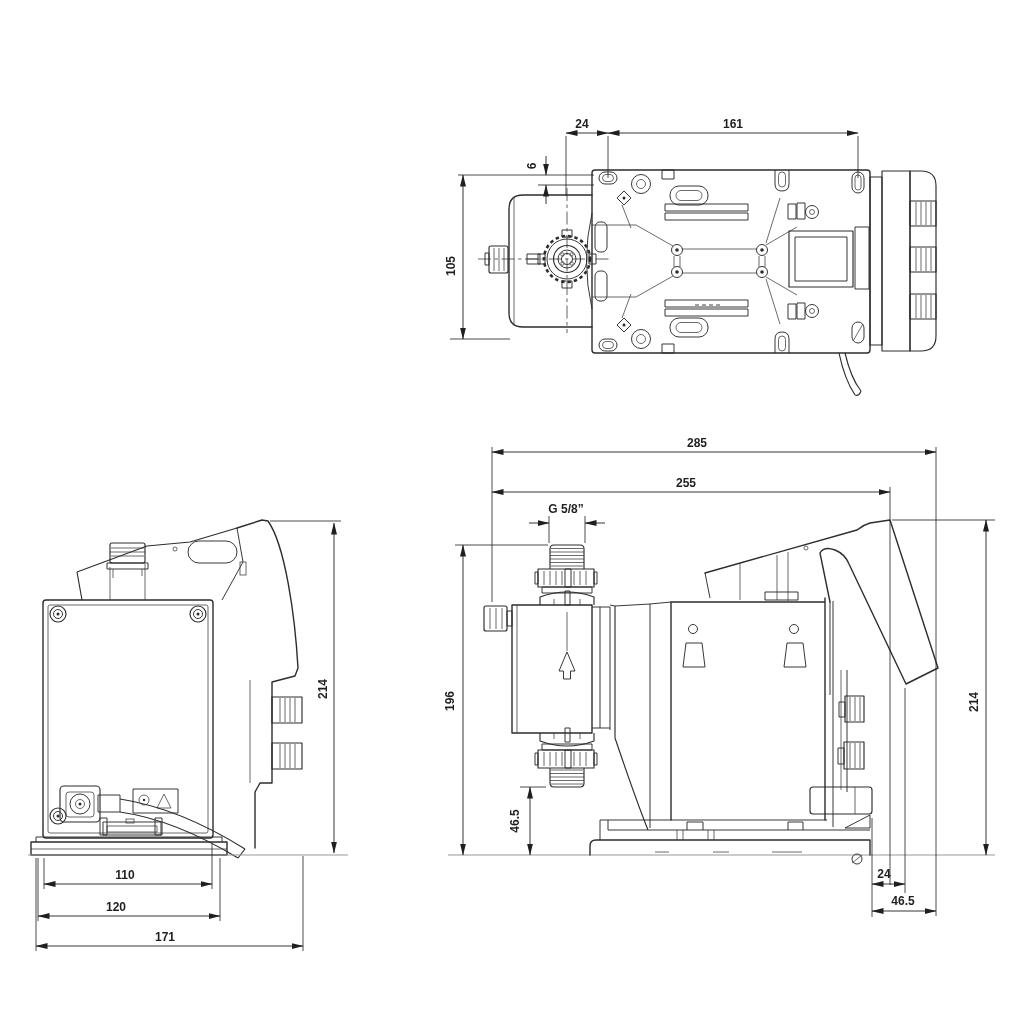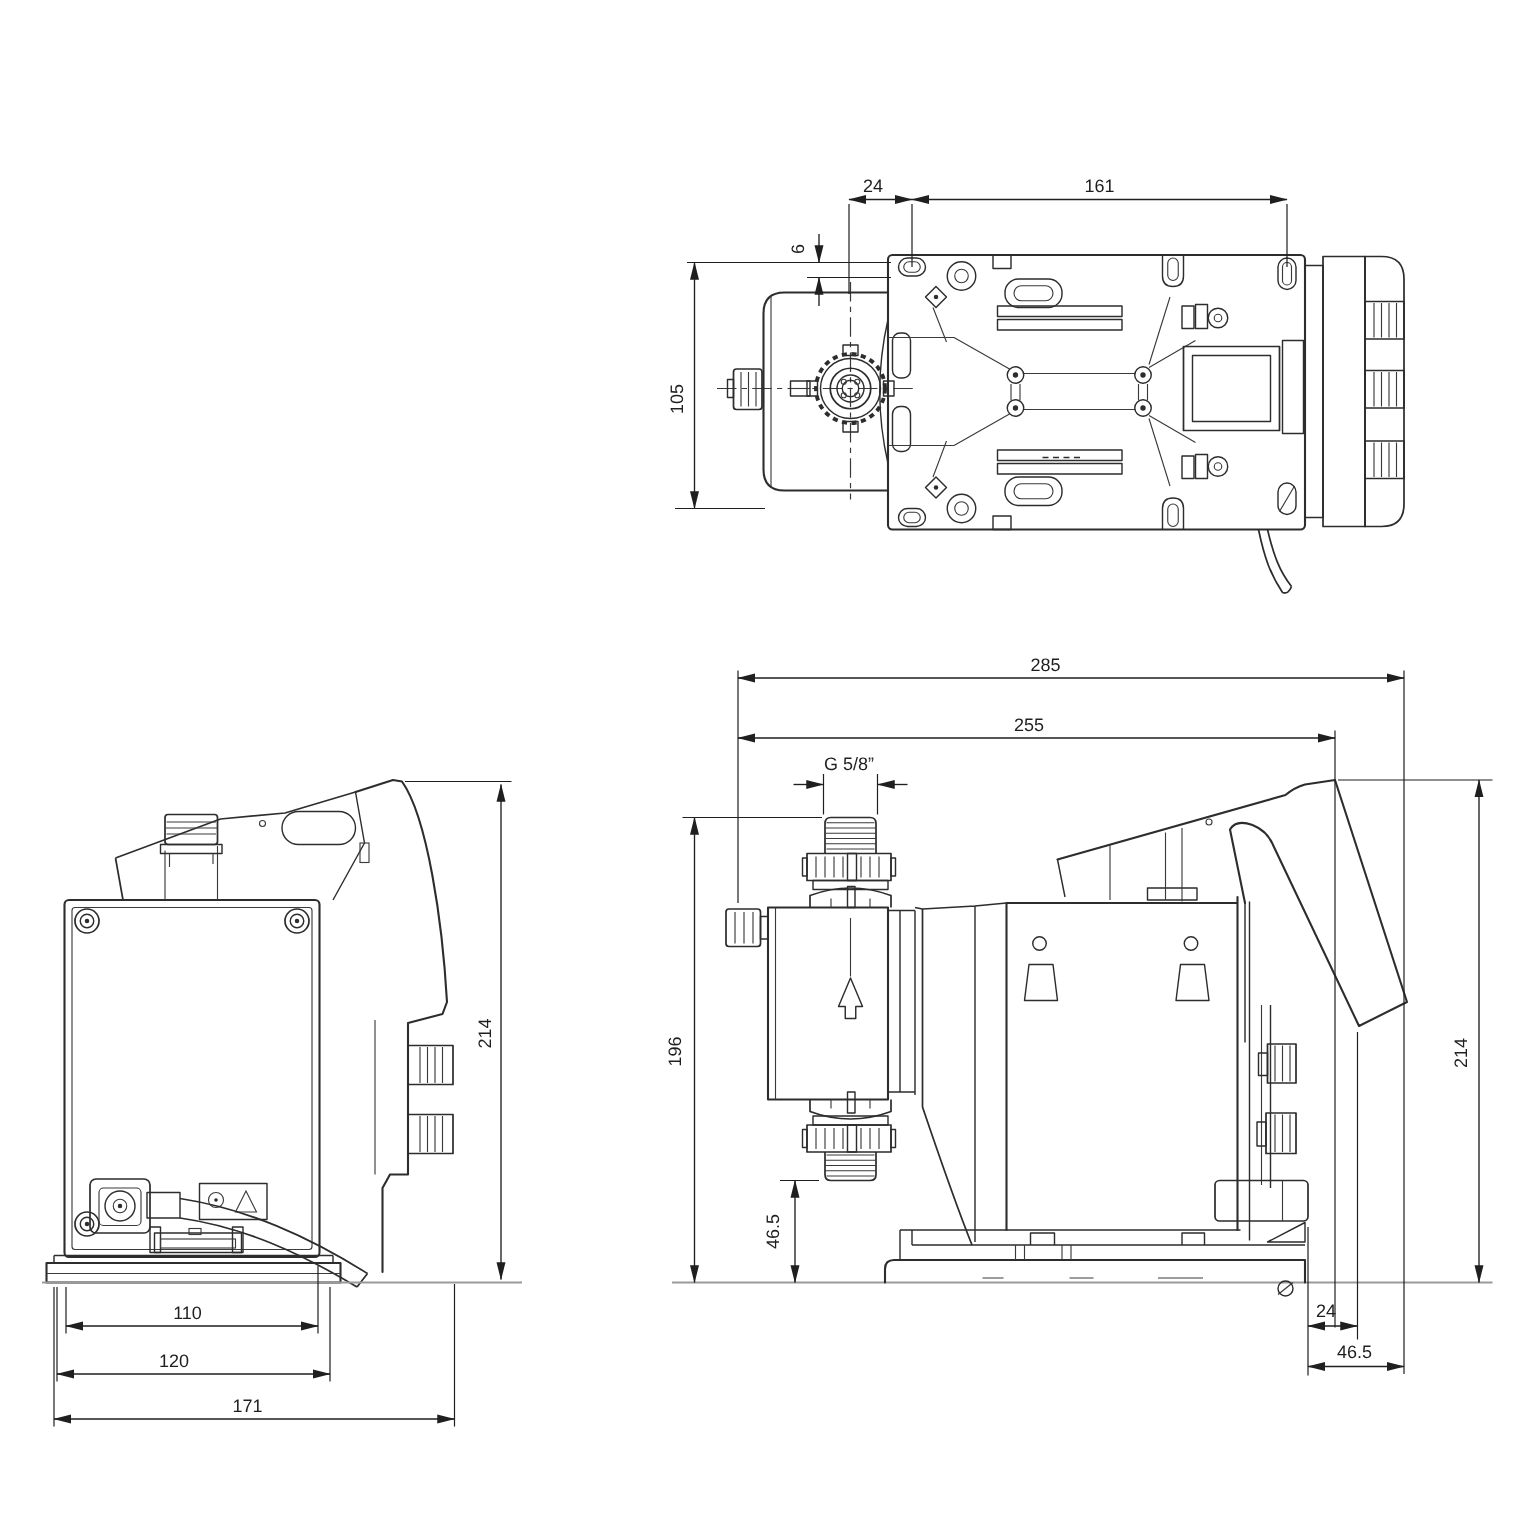--- a/index.html
+++ b/index.html
@@ -1,16 +1,16 @@
 <!DOCTYPE html>
 <html><head>
 <meta charset="utf-8">
 <style>
   html,body{margin:0;padding:0;background:#ffffff;}
-  #stage{width:1024px;height:1024px;position:relative;background:#ffffff;}
+  #stage{width:1024px;height:1024px;position:relative;background:#ffffff;font-weight:bold;}
   svg{display:block;}
   .o14{stroke:#2d2d2d;stroke-width:1.4;fill:none;stroke-linejoin:round;stroke-linecap:round;}
   .o12{stroke:#2d2d2d;stroke-width:1.15;fill:none;stroke-linejoin:round;}
   .o09{stroke:#2d2d2d;stroke-width:0.95;fill:none;stroke-linejoin:round;}
   .o08{stroke:#3a3a3a;stroke-width:0.75;fill:none;}
   .dim{stroke:#1f1f1f;stroke-width:0.9;fill:none;}
   .ext{stroke:#1f1f1f;stroke-width:0.8;fill:none;}
   .cl{stroke:#3a3a3a;stroke-width:0.8;fill:none;stroke-dasharray:13 3.5 3.5 3.5;}
   .gnd{stroke:#9a9a9a;stroke-width:1.2;fill:none;}
   .teeth{stroke:#2d2d2d;stroke-width:2.6;fill:none;stroke-dasharray:3.4 3;}

